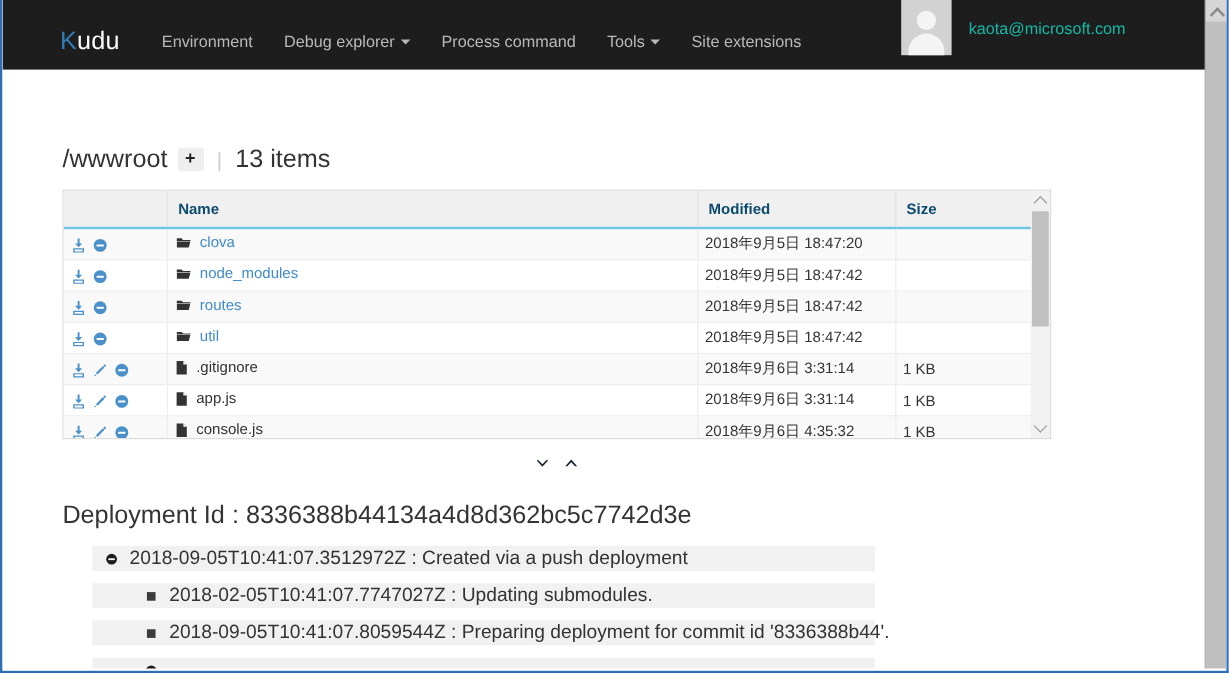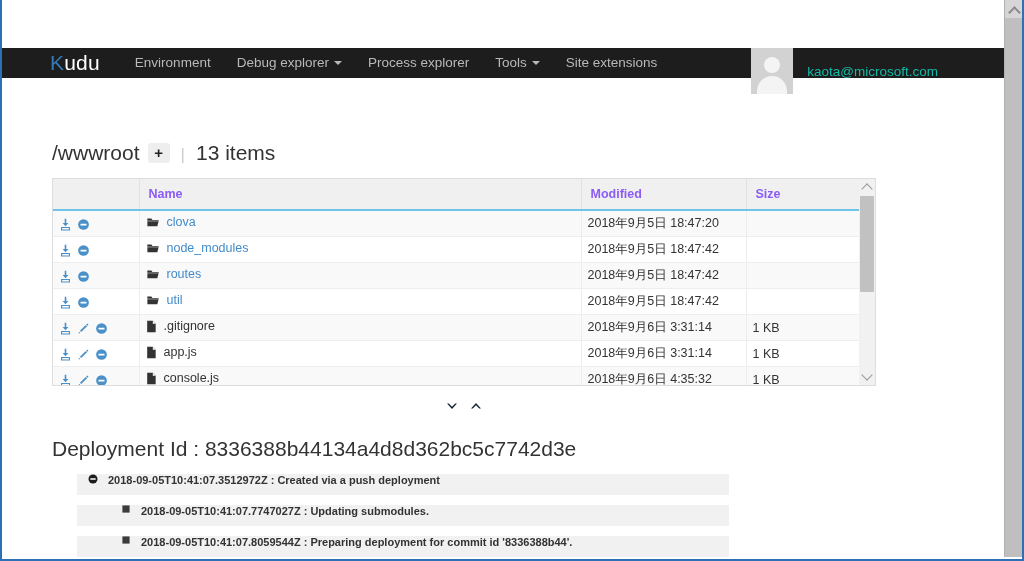--- a/index.html
+++ b/index.html
@@ -53,26 +53,25 @@
     position: absolute;
     left: 5px; top: 8px;
     width: 7px; height: 7px;
     border-left: 2px solid #8a8a8a;
     border-top: 2px solid #8a8a8a;
     transform: rotate(45deg);
   }
 
   
   #navbar {
-    height: 30px;
+    height: 58px;
     background: #1d1d1d;
     display: flex;
-    align-items: center;
+    align-items: flex-end;
     position: relative;
-    margin-top: 48px;
   }
   #navbar-inner {
     display: flex;
     align-items: center;
     height: 46px;
     padding-left: 48px;
   }
   #brand {
     font-size: 21px;
     color: #ffffff;
@@ -192,21 +191,21 @@
   }
   table#file-table col.c-actions { width: 86px; }
   table#file-table col.c-name    { width: 442px; }
   table#file-table col.c-mod     { width: 165px; }
   table#file-table col.c-size    { width: 114px; }
 
   table#file-table thead th {
     background: #f0f0f0;
     text-align: left;
     font-weight: bold;
-    color: #8b5cf6;
+    color: #0c4a6e;
     font-size: 12.5px;
     padding: 8px 6px 8px 0;
     height: 28px;
     border-bottom: 2px solid #6fc5e8;
     border-right: 1px solid #e2e2e2;
     vertical-align: middle;
   }
   table#file-table thead th.th-actions { border-right: 1px solid #e2e2e2; }
   table#file-table thead th.th-name { padding-left: 9px; }
   table#file-table thead th.th-mod  { padding-left: 9px; }
@@ -305,25 +304,24 @@
     font-size: 21px;
     color: #333;
     margin-top: 20px;
     margin-bottom: 13px;
     font-weight: 400;
   }
   #log-list { width: 652px; margin-left: 25px; }
   .log-row {
     height: 21px;
     display: flex;
-    align-items: flex-start;
-    font-size: 11px;
+    align-items: center;
+    font-size: 16px;
     color: #333;
     margin-bottom: 0;
-    font-weight: bold;
   }
   .log-row.shaded { background: #f1f1f1; }
   .log-icon {
     display: inline-flex;
     align-items: center;
     justify-content: center;
     width: 16px;
     flex: 0 0 16px;
     margin-right: 7px;
   }
@@ -345,21 +343,21 @@
         <a class="nav-link" href="#">
           <span>Environment</span>
         </a>
 
         <a class="nav-link" href="#">
           <span>Debug explorer</span>
           <span class="caret"></span>
         </a>
 
         <a class="nav-link" href="#">
-          <span>Process explorer</span>
+          <span>Process command</span>
         </a>
 
         <a class="nav-link" href="#">
           <span>Tools</span>
           <span class="caret"></span>
         </a>
 
         <a class="nav-link" href="#">
           <span>Site extensions</span>
         </a>
@@ -548,21 +546,21 @@
             </span>
             <span class="log-text">2018-09-05T10:41:07.3512972Z : Created via a push deployment</span>
           </div>
           <div style="height: 10px; background: rgb(255, 255, 255);"></div>
           <div class="log-row shaded indent-1">
             <span class="log-icon">
               <svg width="8" height="8" viewBox="0 0 10 10">
                 <rect x="0.5" y="0.5" width="9" height="9" fill="#3b3b3b"></rect>
               </svg>
             </span>
-            <span class="log-text">2018-09-05T10:41:07.7747027Z : Updating submodules.</span>
+            <span class="log-text">2018-02-05T10:41:07.7747027Z : Updating submodules.</span>
           </div>
           <div style="height: 10px; background: rgb(255, 255, 255);"></div>
           <div class="log-row shaded indent-1">
             <span class="log-icon">
               <svg width="8" height="8" viewBox="0 0 10 10">
                 <rect x="0.5" y="0.5" width="9" height="9" fill="#3b3b3b"></rect>
               </svg>
             </span>
             <span class="log-text">2018-09-05T10:41:07.8059544Z : Preparing deployment for commit id '8336388b44'.</span>
           </div>

